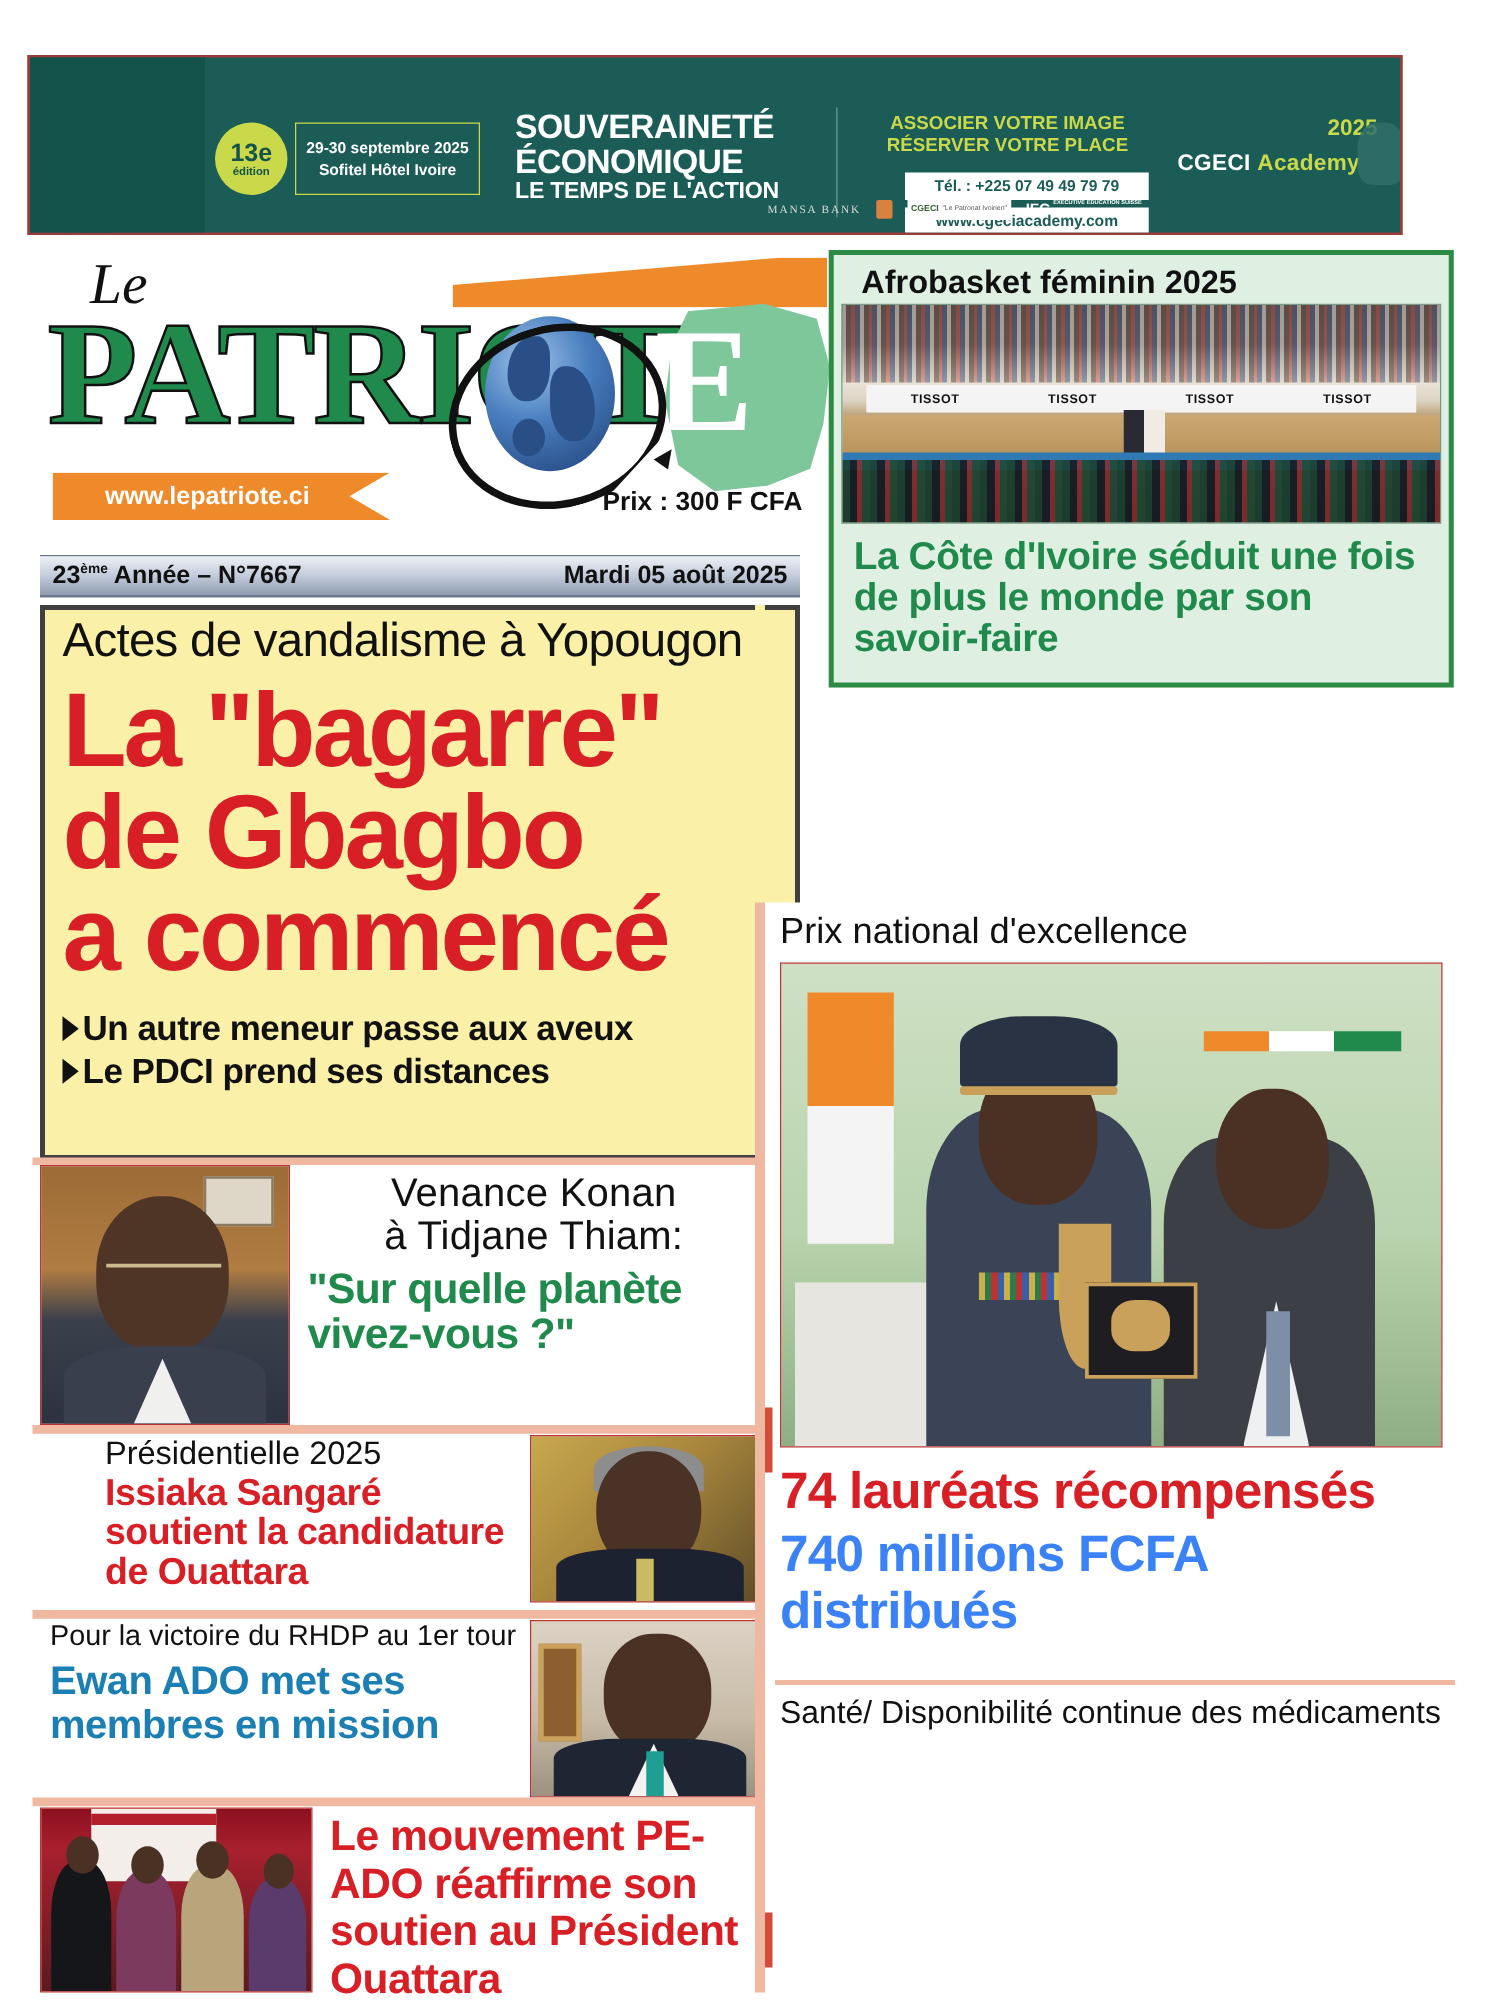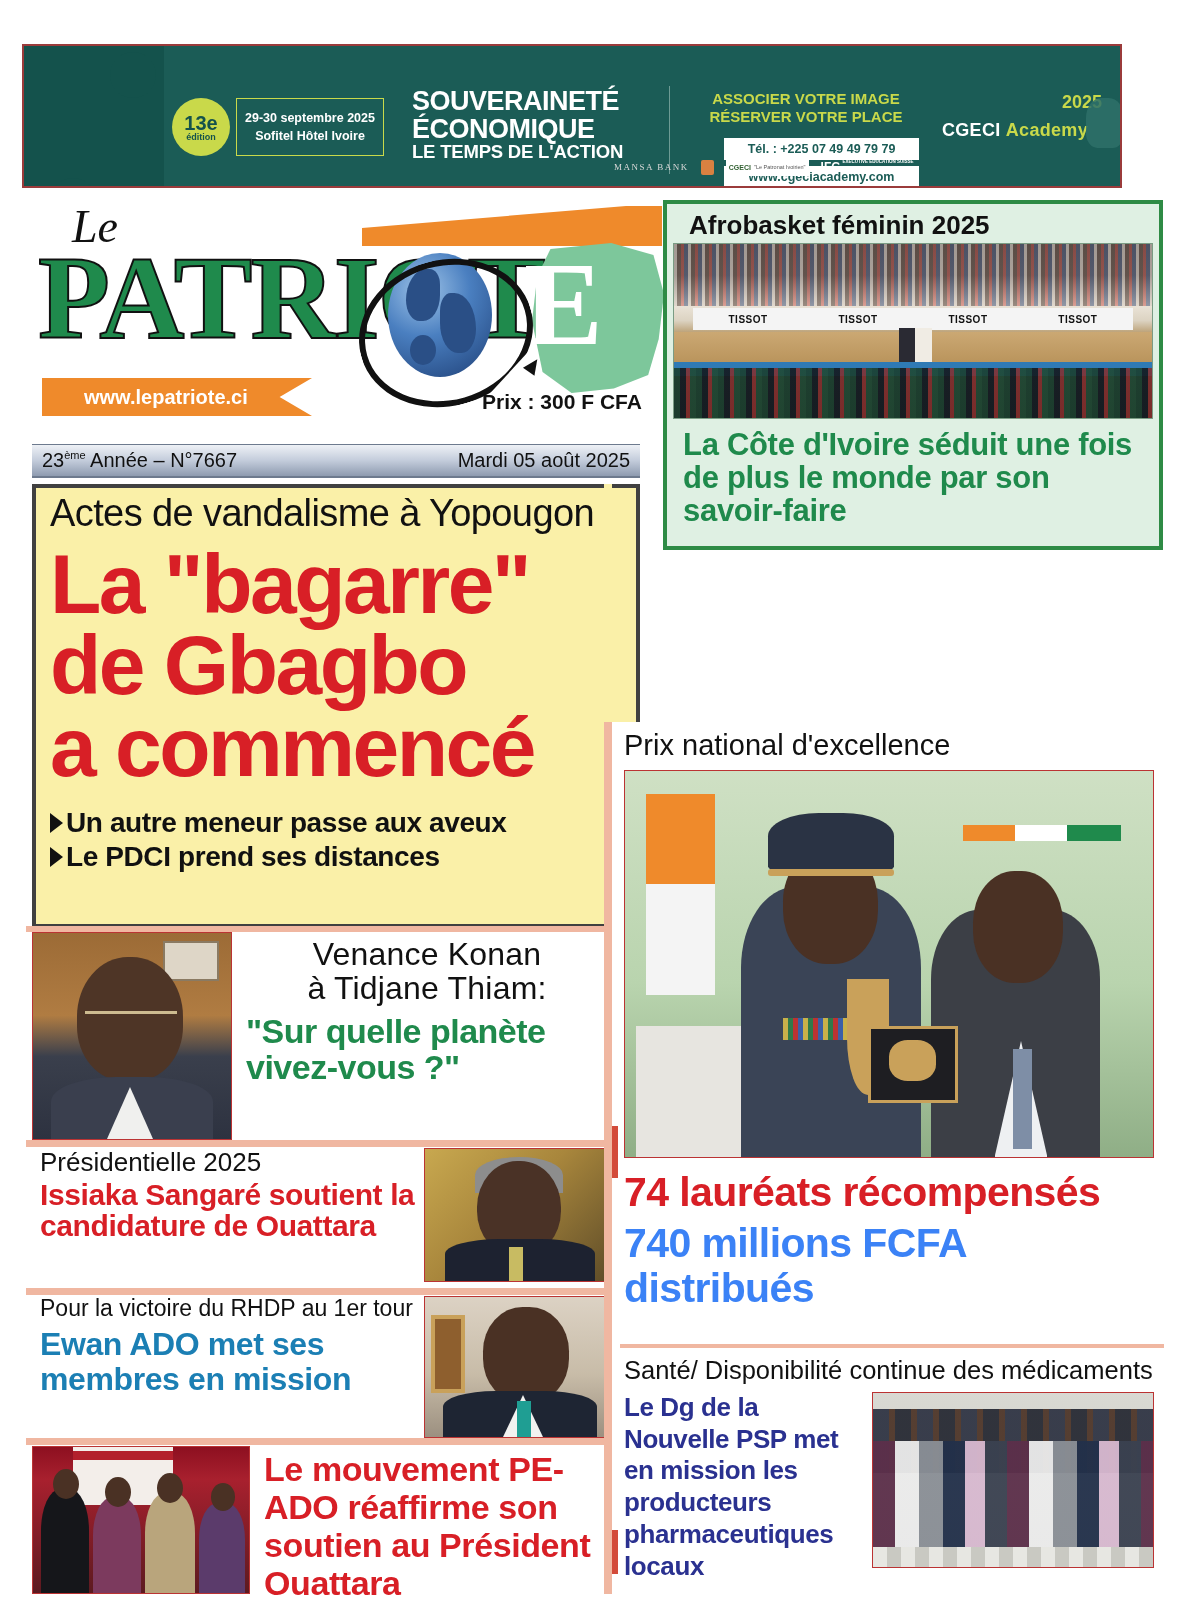--- a/index.html
+++ b/index.html
@@ -185,21 +185,21 @@
   .dateline {
     position: absolute; left: 32px; top: 444px;
     width: 608px; height: 34px;
     background: linear-gradient(to bottom, #eef1f6 0%, #c3ccdb 50%, #8e9bb0 100%);
     border-top: 1px solid #6d7a8e;
     border-bottom: 2px solid #6d7a8e;
     display: flex; align-items: center; justify-content: space-between;
     padding: 0 10px;
   }
   .dateline .left, .dateline .right {
-    font-size: 20px; font-weight: normal; color: #111;
+    font-size: 20px; font-weight: bold; color: #111;
   }
   .dateline sup { font-size: 11px; }
 
   
   .afro {
     position: absolute; left: 663px; top: 200px;
     width: 500px; height: 350px;
     background: #dff0e3;
     border: 4px solid #2e8b45;
     padding: 6px;
@@ -336,21 +336,21 @@
     font-size: 34px; font-weight: bold; color: #1f8a4c;
     line-height: 1.06; letter-spacing: -0.5px; margin-top: 8px;
   }
 
   
   .pres {
     position: absolute; left: 32px; top: 1148px;
     width: 580px; height: 140px;
     display: flex; gap: 6px;
   }
-  .pres-text { flex: 1; padding-left: 8px; }
+  .pres-text { flex: 1; padding-left: 8px; margin-left: 44px; }
   .pres-kicker { font-size: 26px; color: #111; line-height: 1.1; }
   .pres-title {
     font-size: 30px; font-weight: bold; color: #d81f26;
     line-height: 1.06; letter-spacing: -0.4px; margin-top: 2px;
   }
   .pres-photo {
     width: 188px; height: 134px;
     border: 1px solid #b33;
     background: linear-gradient(135deg, #c8a84f 0%, #a8863c 45%, #5e4c28 100%);
     position: relative; overflow: hidden;
@@ -779,28 +779,20 @@
     <span class="pres-shirt"></span>
     <span class="pres-tie"></span>
     <span class="plaque"></span>
   </div>
   <div class="prix-h1">74 lauréats récompensés</div>
   <div class="prix-h2">740 millions FCFA distribués</div>
 </div>
 
 <div class="sante">
   <div class="sante-kicker">Santé/ Disponibilité continue des médicaments</div>
-  <div class="sante-row">
-    <div class="sante-title">Le Dg de la Nouvelle PSP met en mission les producteurs pharmaceutiques locaux</div>
-    <div class="sante-photo">
-      <span class="row2"></span>
-      <span class="row1"></span>
-      <span class="floor"></span>
-    </div>
-  </div>
 </div>
 
 <div class="vdiv" style="left:604px; top:722px; width:8px; height:872px;"></div>
 <div class="hdiv" style="left:26px; top:926px; width:586px; height:6px;"></div>
 <div class="hdiv" style="left:26px; top:1140px; width:586px; height:7px;"></div>
 <div class="hdiv" style="left:26px; top:1288px; width:586px; height:7px;"></div>
 <div class="hdiv" style="left:26px; top:1438px; width:586px; height:7px;"></div>
 <div class="hdiv" style="left:620px; top:1344px; width:544px; height:4px;"></div>
 <div class="vdiv" style="left:604px; top:484px; width:8px; height:60px; background:#faf0a8;"></div>
 <div class="vdiv" style="left:612px; top:1126px; width:6px; height:52px; background:#d34b3a;"></div>

